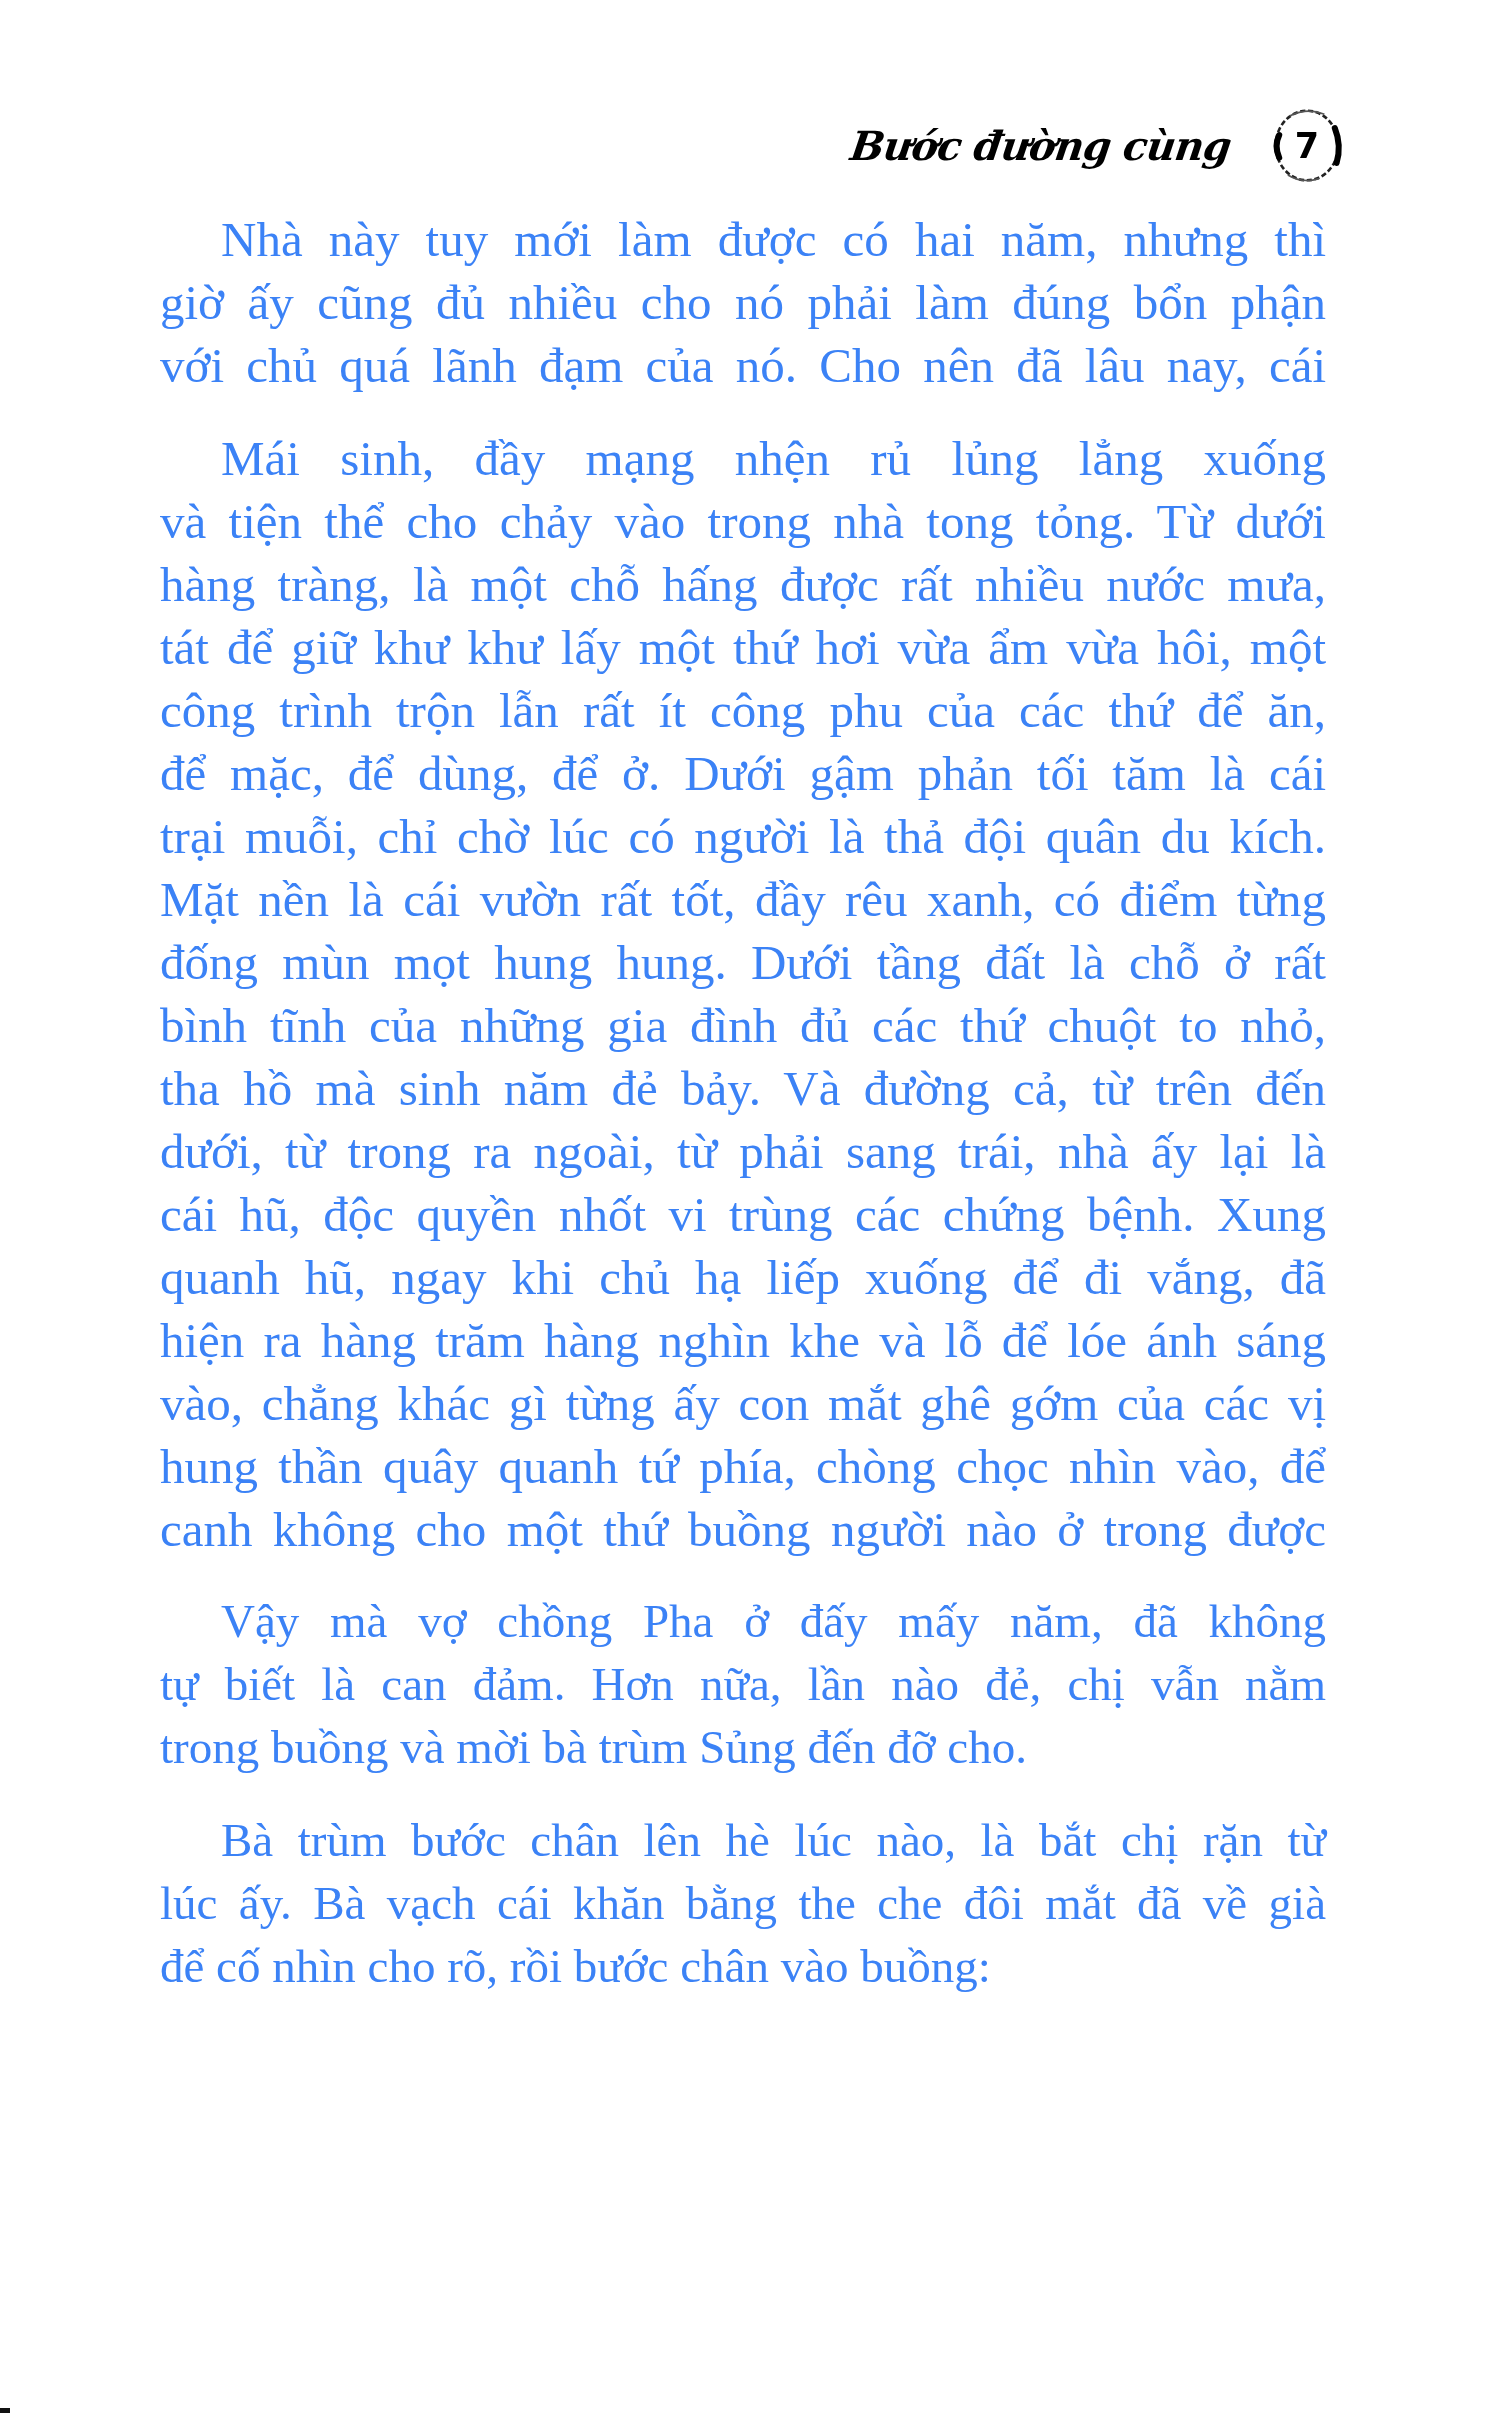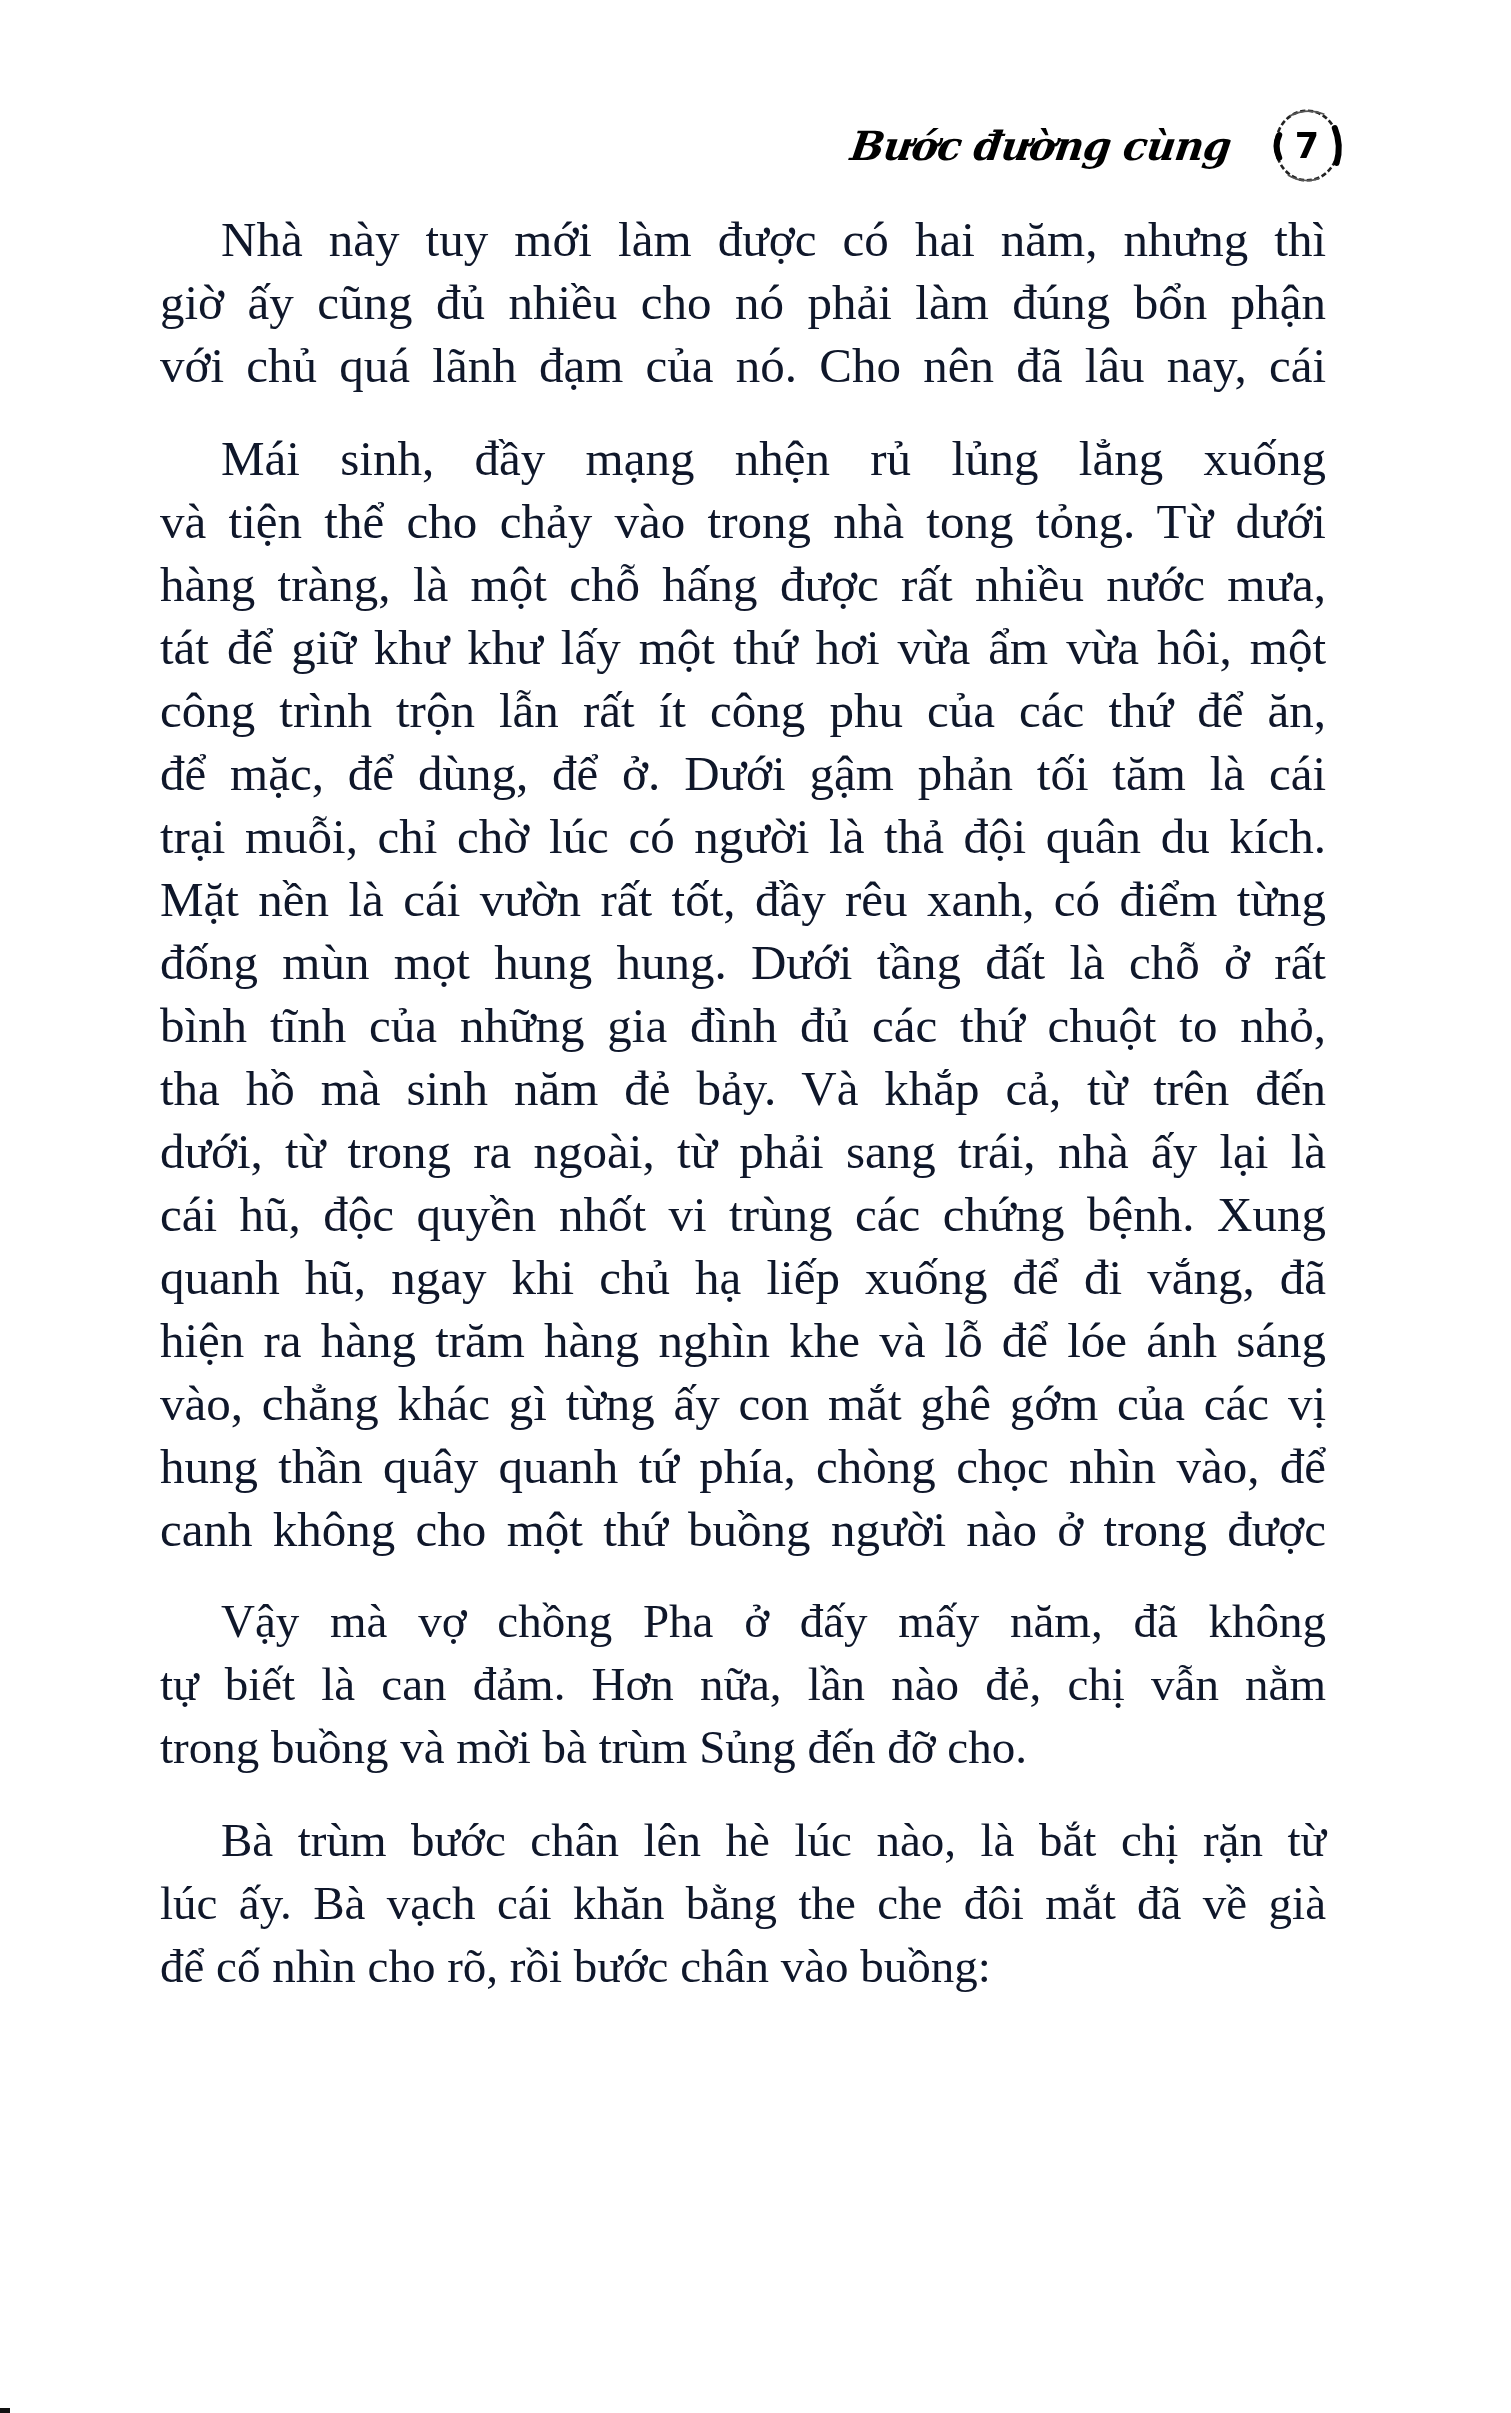--- a/index.html
+++ b/index.html
@@ -58,21 +58,21 @@
       color: #000;
     }
     .body-text {
       position: absolute;
       left: 160px;
       top: 208px;
       width: 1166px;
       font-family: "Liberation Serif", serif;
       font-size: 49px;
       line-height: 63px;
-      color: #0f172a;
+      color: #3b82f6;
     }
     .para {
       margin: 0 0 29.5px 0;
       text-align: justify;
       text-align-last: left;
     }
     .line {
       display: block;
       white-space: nowrap;
       text-align: justify;
@@ -130,21 +130,21 @@
       <span class="line first">Mái sinh, đầy mạng nhện rủ lủng lẳng xuống</span>
       <span class="line">và tiện thể cho chảy vào trong nhà tong tỏng. Từ dưới</span>
       <span class="line">hàng tràng, là một chỗ hấng được rất nhiều nước mưa,</span>
       <span class="line">tát để giữ khư khư lấy một thứ hơi vừa ẩm vừa hôi, một</span>
       <span class="line">công trình trộn lẫn rất ít công phu của các thứ để ăn,</span>
       <span class="line">để mặc, để dùng, để ở. Dưới gậm phản tối tăm là cái</span>
       <span class="line">trại muỗi, chỉ chờ lúc có người là thả đội quân du kích.</span>
       <span class="line">Mặt nền là cái vườn rất tốt, đầy rêu xanh, có điểm từng</span>
       <span class="line">đống mùn mọt hung hung. Dưới tầng đất là chỗ ở rất</span>
       <span class="line">bình tĩnh của những gia đình đủ các thứ chuột to nhỏ,</span>
-      <span class="line">tha hồ mà sinh năm đẻ bảy. Và khắp cả, từ trên đến</span>
+      <span class="line">tha hồ mà sinh năm đẻ bảy. Và đường cả, từ trên đến</span>
       <span class="line">dưới, từ trong ra ngoài, từ phải sang trái, nhà ấy lại là</span>
       <span class="line">cái hũ, độc quyền nhốt vi trùng các chứng bệnh. Xung</span>
       <span class="line">quanh hũ, ngay khi chủ hạ liếp xuống để đi vắng, đã</span>
       <span class="line">hiện ra hàng trăm hàng nghìn khe và lỗ để lóe ánh sáng</span>
       <span class="line">vào, chẳng khác gì từng ấy con mắt ghê gớm của các vị</span>
       <span class="line">hung thần quây quanh tứ phía, chòng chọc nhìn vào, để</span>
       <span class="line">canh không cho một thứ buồng người nào ở trong được</span>
     </div>
 
     <div class="para bold">

